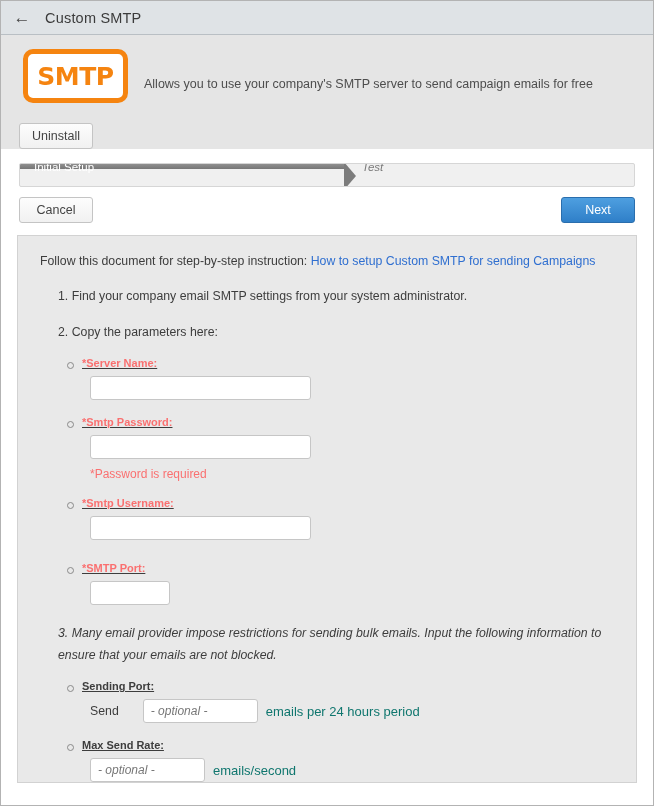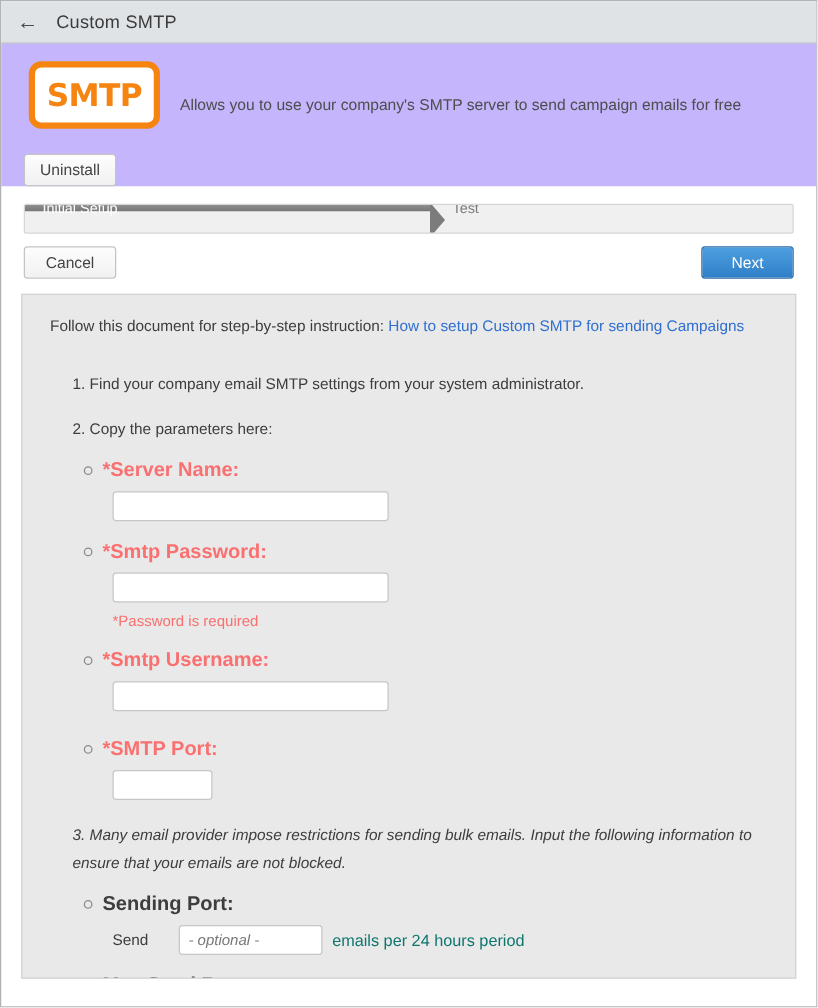--- a/index.html
+++ b/index.html
@@ -37,21 +37,21 @@
     margin-left: 12px;
     font-size: 14.5px;
     color: #3b3b3b;
     letter-spacing: .2px;
   }
 
   
   .app-header {
     position: relative;
     padding: 14px 0 0 0;
-    background: #c4b5fd;
+    background: #e5e5e5;
   }
   .logo {
     position: absolute;
     left: 22px; top: 14px;
     width: 105px; height: 54px;
     border: 5px solid #f58410;
     border-radius: 10px;
     display: flex; align-items: center; justify-content: center;
     background: #fff;
   }
@@ -109,20 +109,21 @@
     right: -11px; top: -2px;
     width: 0; height: 0;
     border-top: 14px solid transparent;
     border-bottom: 14px solid transparent;
     border-left: 12px solid #7c7c7c;
   }
   .step-inactive {
     left: 340px;
     color: #7b7b7b;
     padding-left: 2px;
+    font-style: italic;
   }
 
   
   .action-row {
     margin: 10px 18px 0 18px;
     height: 26px;
     display: flex;
     align-items: flex-start;
     justify-content: space-between;
   }
@@ -139,33 +140,34 @@
   .panel {
     margin: 12px 16px 0 16px;
     background: #e9e9e9;
     border: 1px solid #d2d2d2;
     height: 548px;
     padding: 18px 22px;
     font-size: 12.3px;
     color: #3d3d3d;
     overflow: hidden;
   }
-  .intro { margin-bottom: 29px; }
+  .intro { margin-bottom: 18px; }
   .link { color: #2f6fd0; text-decoration: none; cursor: pointer; }
 
   .step-item { margin: 0 0 14px 18px; line-height: 1.75; }
   .step-item.wide { margin-right: 0; }
 
   .sub-list { margin: 14px 0 0 26px; }
   .sub-item { margin-bottom: 16px; }
   .sub-label {
     position: relative;
     padding-left: 16px;
-    font-size: 16px;
+    font-size: 11px;
     margin-bottom: 7px;
+    text-decoration: underline;
   }
   .sub-label::before {
     content: "";
     position: absolute;
     left: 1px; top: 5px;
     width: 5px; height: 5px;
     border: 1px solid #8a8a8a;
     border-radius: 50%;
   }
   .req { color: #fa7070; font-weight: bold; }

